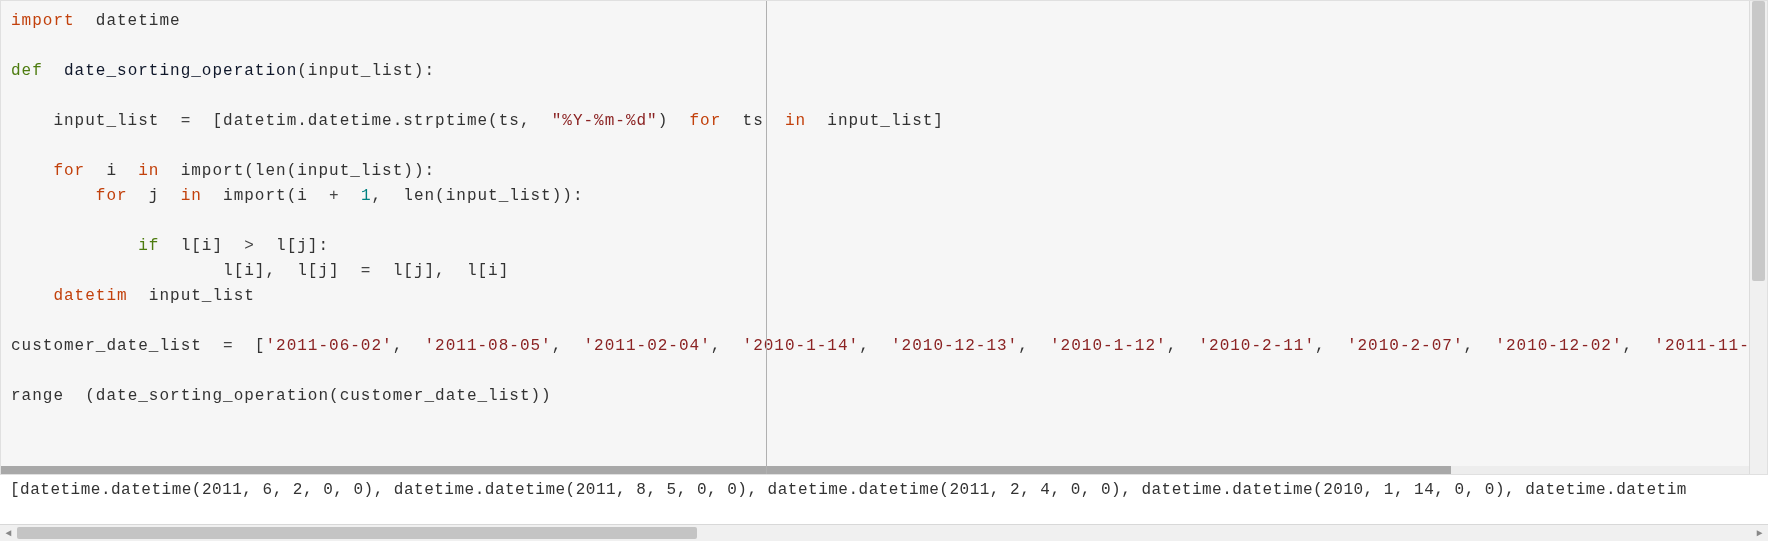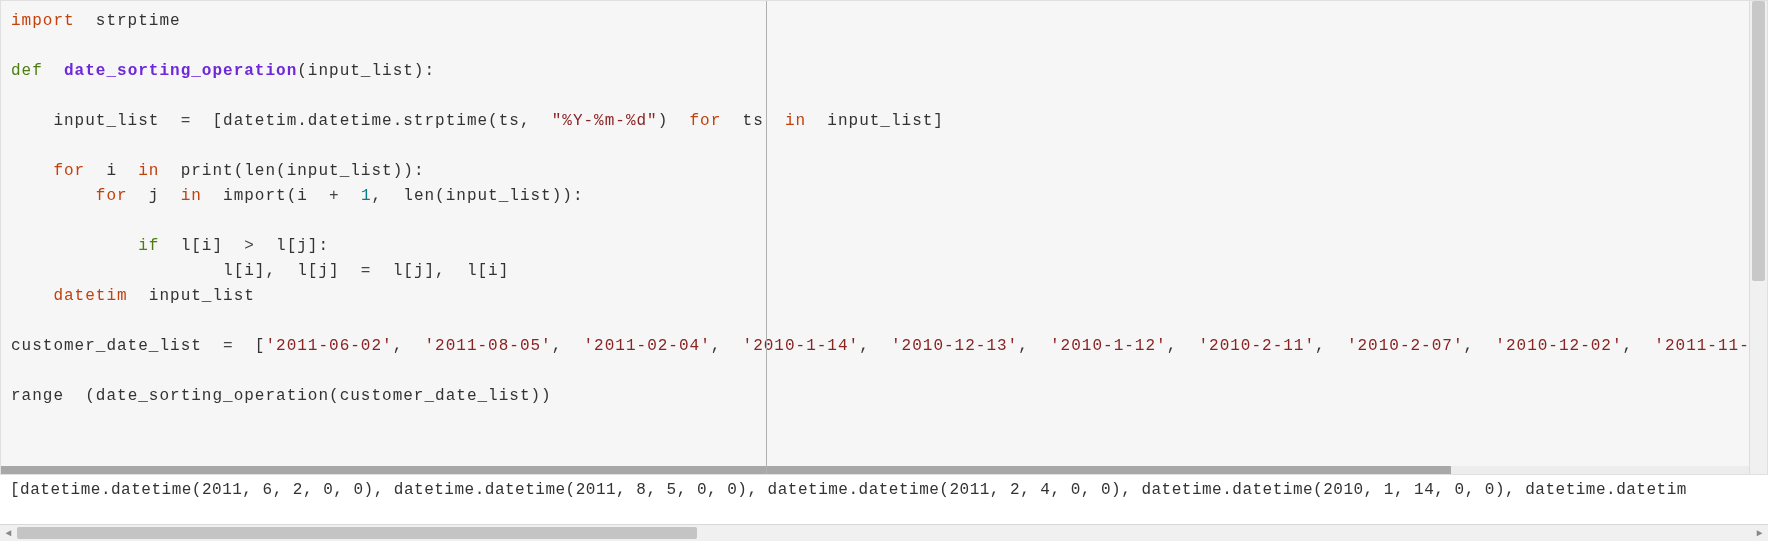--- a/index.html
+++ b/index.html
@@ -69,21 +69,21 @@
     .h-scrollbar-thumb {
       position: absolute;
       left: 0;
       top: 0;
       bottom: 0;
       width: 1450px;
       background: #a8a8a8;
     }
     .kw-import, .kw-for, .kw-in, .kw-return { color: #c2410c; }
     .kw-def, .kw-if { color: #4d7c0f; }
-    .fn-name { color: #6d28d9; font-weight: bold; }
+    .fn-name { color: #0f172a; }
     .op { color: #444; }
     .string { color: #8b2323; }
     .num { color: #008080; }
 
     .output-area {
       padding: 6px 16px 0 10px;
       white-space: pre;
       letter-spacing: 0.5px;
       color: #333;
       font-size: 16px;
@@ -131,27 +131,27 @@
       width: 680px;
       background: #c4c4c4;
       border-radius: 2px;
     }
   </style>
 </head>
 <body>
 
 <div class="code-container">
   <div class="vertical-ruler"></div>
-  <div class="code-area"><span class="kw-import">import</span><span>  strptime</span>
+  <div class="code-area"><span class="kw-import">import</span><span>  datetime</span>
 
 <span class="kw-def">def</span><span class="fn-name">  date_sorting_operation</span><span>(input_list)</span><span>:</span>
 
 <span>    input_list  </span><span class="op">=</span><span>  [datetim.datetime.strptime(ts,  </span><span class="string">"%Y-%m-%d"</span><span>)  </span><span class="kw-for">for</span><span>  ts  </span><span class="kw-in">in</span><span>  input_list]</span>
 
-<span>    </span><span class="kw-for">for</span><span>  i  </span><span class="kw-in">in</span><span>  print(len(input_list)):</span>
+<span>    </span><span class="kw-for">for</span><span>  i  </span><span class="kw-in">in</span><span>  import(len(input_list)):</span>
 <span>        </span><span class="kw-for">for</span><span>  j  </span><span class="kw-in">in</span><span>  import(i  </span><span class="op">+</span><span>  </span><span class="num">1</span><span>,  len(input_list)):</span>
 
 <span>            </span><span class="kw-if">if</span><span>  l[i]  </span><span class="op">&gt;</span><span>  l[j]:</span>
 <span>                    l[i],  l[j]  </span><span class="op">=</span><span>  l[j],  l[i]</span>
 <span>    </span><span class="kw-return">datetim</span><span>  input_list</span>
 
 <span>customer_date_list  </span><span class="op">=</span><span>  [</span><span class="string">'2011-06-02'</span><span>,  </span><span class="string">'2011-08-05'</span><span>,  </span><span class="string">'2011-02-04'</span><span>,  </span><span class="string">'2010-1-14'</span><span>,  </span><span class="string">'2010-12-13'</span><span>,  </span><span class="string">'2010-1-12'</span><span>,  </span><span class="string">'2010-2-11'</span><span>,  </span><span class="string">'2010-2-07'</span><span>,  </span><span class="string">'2010-12-02'</span><span>,  </span><span class="string">'2011-11-3</span>
 
 <span>range</span><span>  (date_sorting_operation(customer_date_list))</span></div>
   <div class="h-scrollbar">

